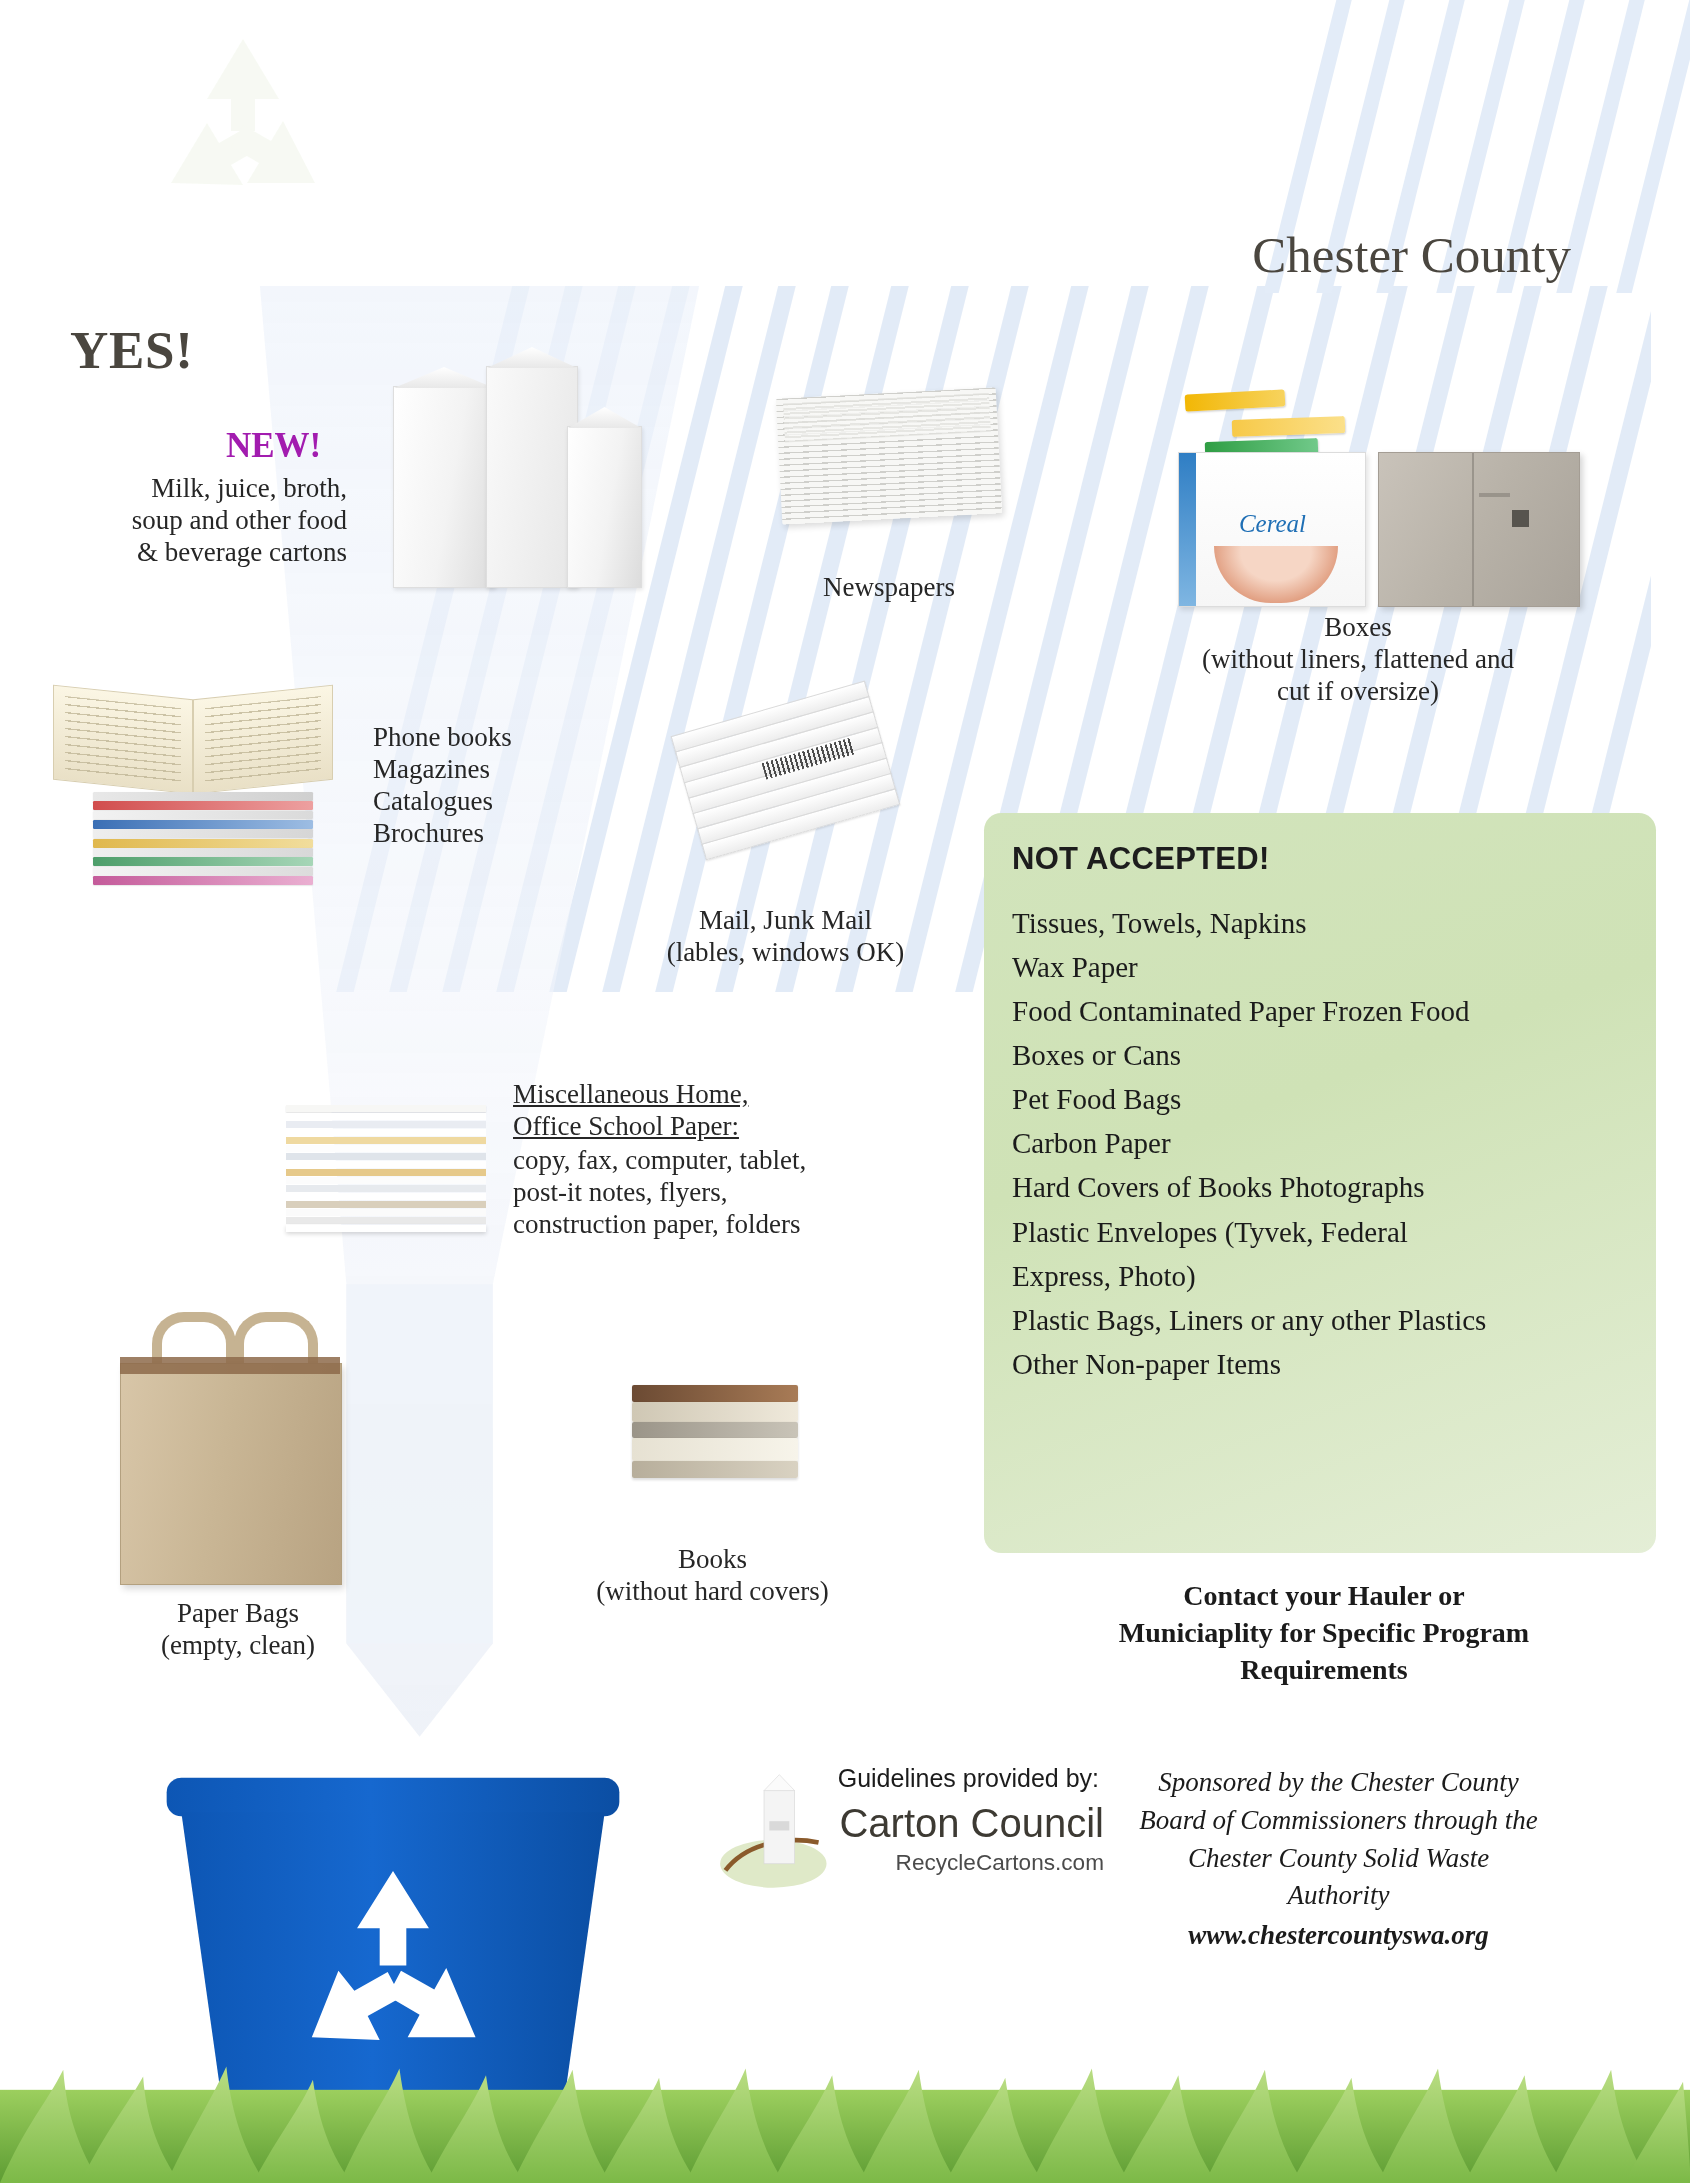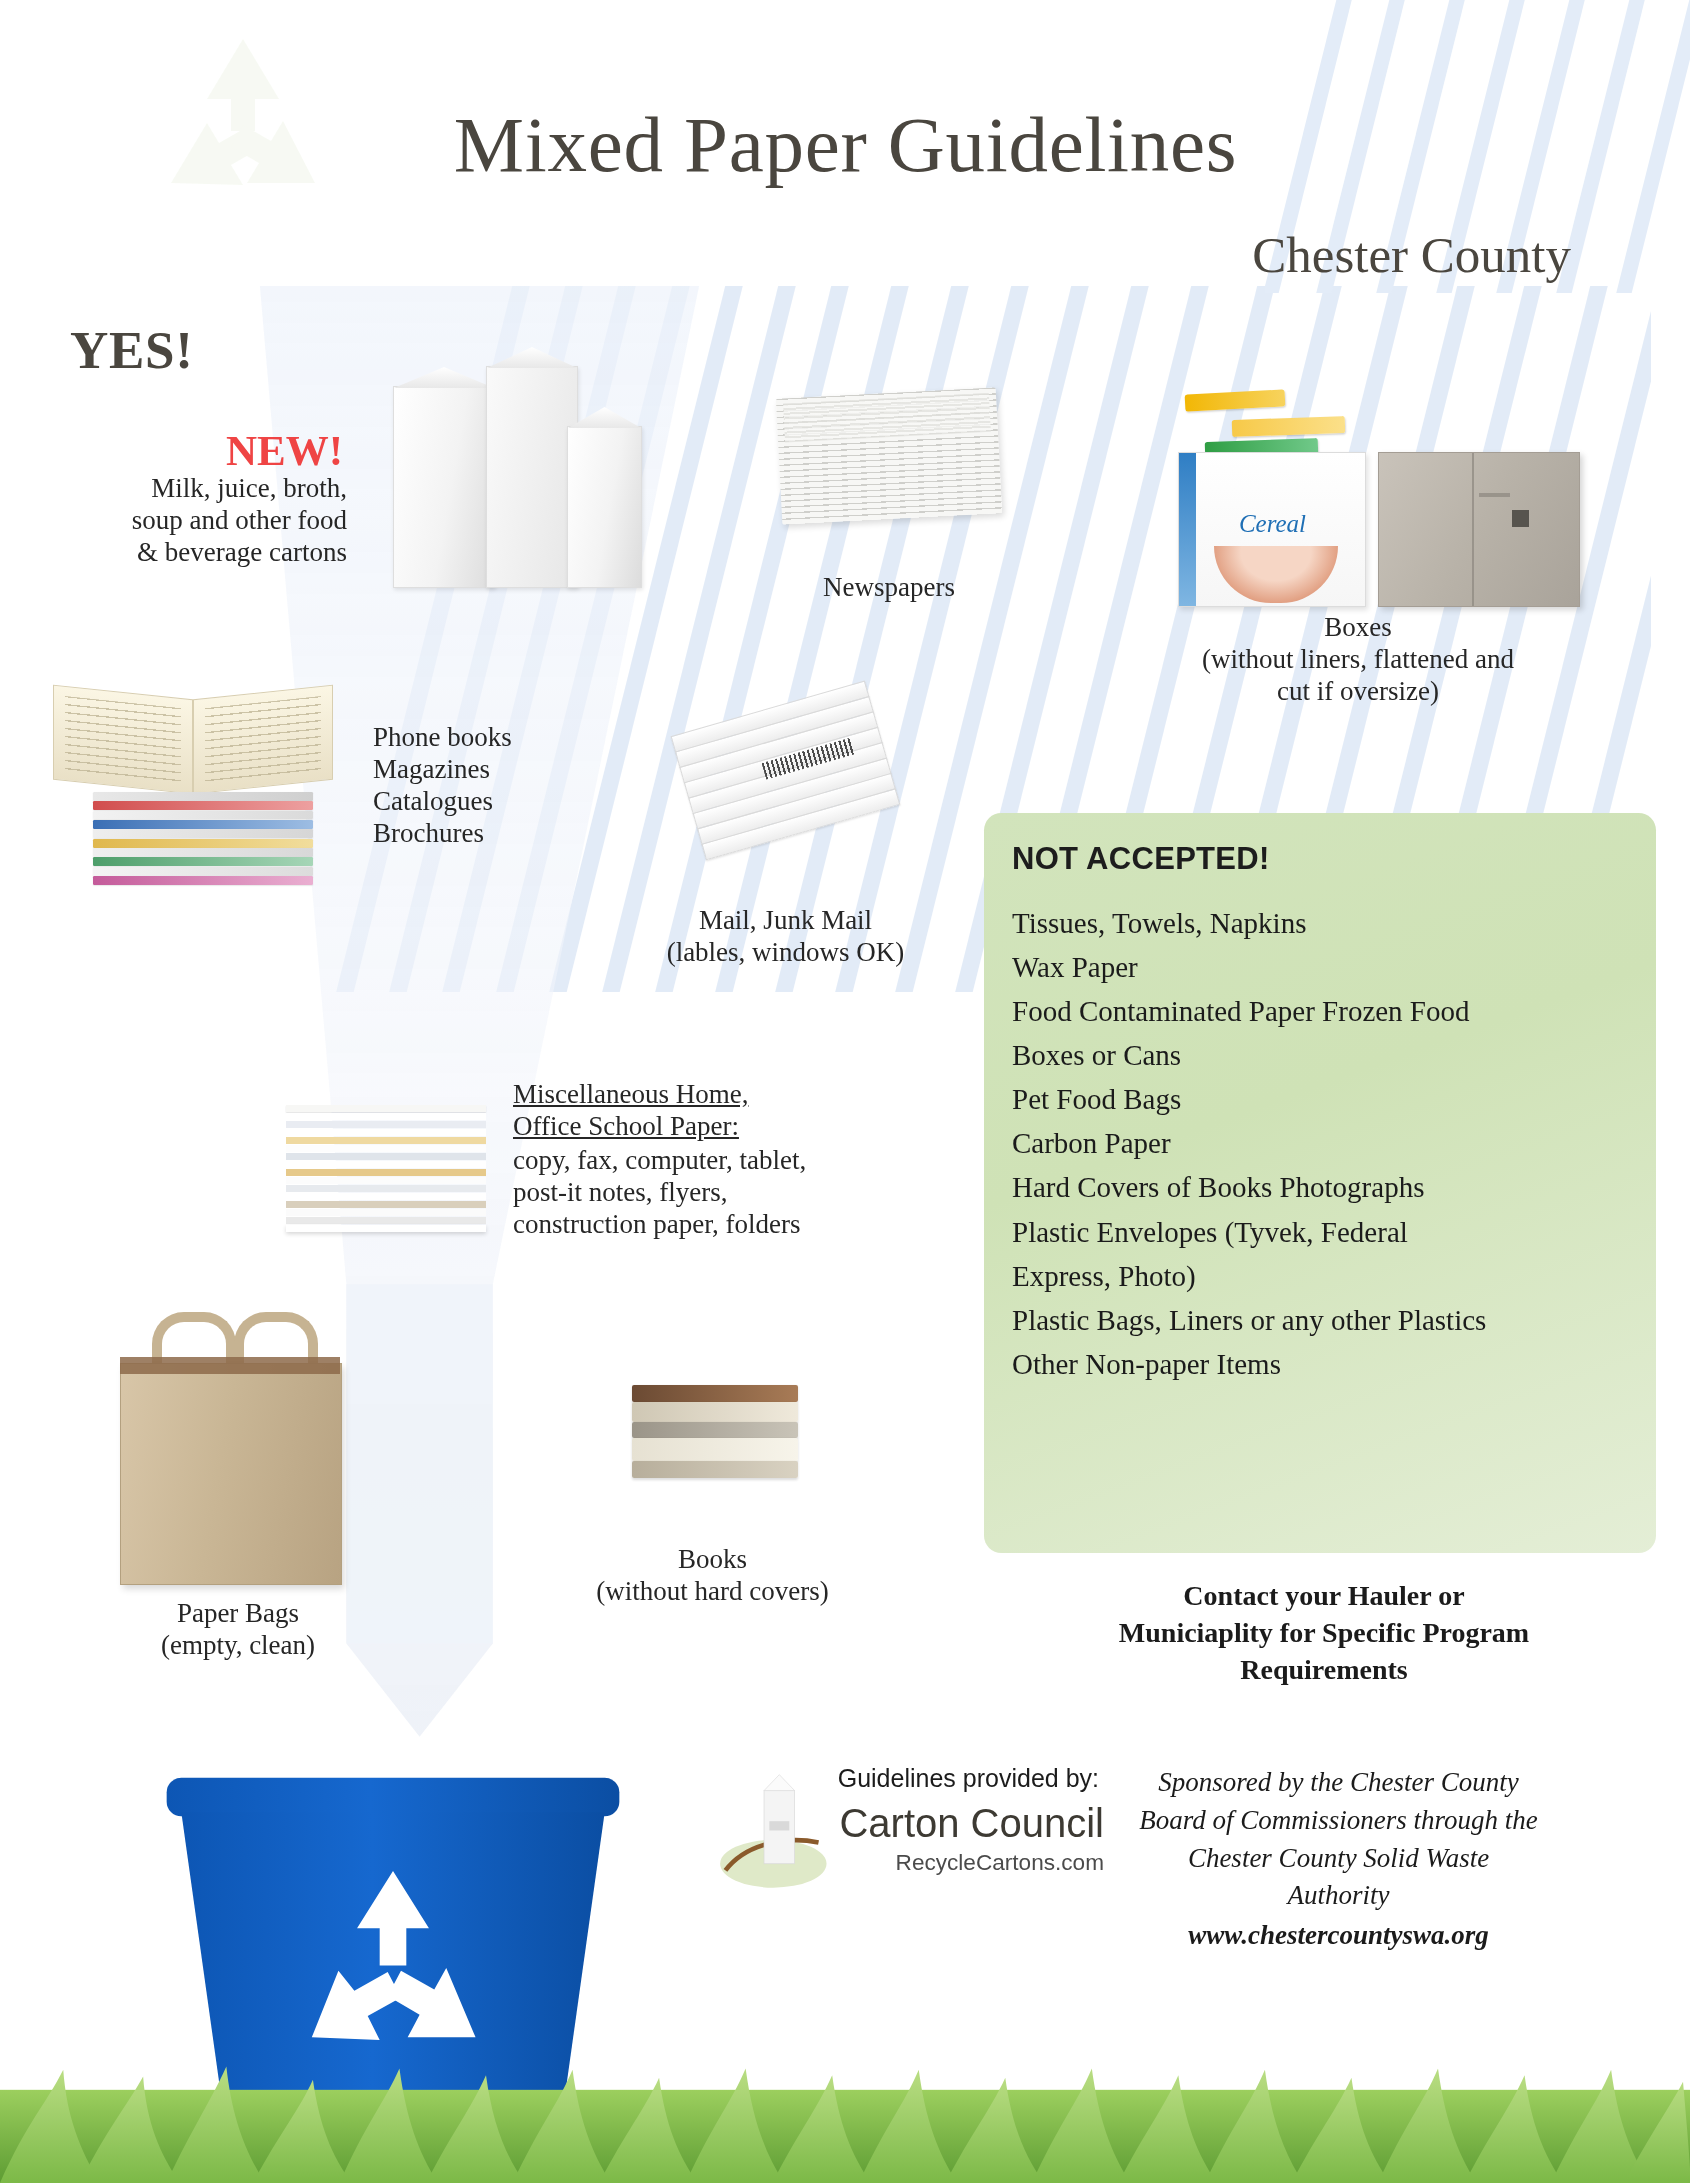--- a/index.html
+++ b/index.html
@@ -113,23 +113,23 @@
     font-size: 27px;
     line-height: 1.18;
     color: #262626;
   }
   .cap.center { text-align: center; }
   .cap.right  { text-align: right; }
   .new-head {
     position: absolute;
     left: 226px;
     top: 426px;
-    font-size: 43px;
+    font-size: 35px;
     font-weight: bold;
-    color: #ef4444;
+    color: #a21caf;
   }
   .u { text-decoration: underline; }
 
   
   .notbox {
     position: absolute;
     left: 984px;
     top: 813px;
     width: 672px;
     height: 740px;
@@ -416,21 +416,20 @@
       <linearGradient id="fg" x1="0" y1="0" x2="0" y2="1">
         <stop offset="0%" stop-color="#eef3fb" stop-opacity=".95"></stop>
         <stop offset="55%" stop-color="#f2f5fb" stop-opacity=".8"></stop>
         <stop offset="100%" stop-color="#e7ecf5" stop-opacity=".9"></stop>
       </linearGradient>
     </defs>
     <path d="M120 0 L780 0 L470 1500 L470 2040 L360 2180 L250 2040 L250 1500 Z" fill="url(#fg)"></path>
     <path d="M250 1500 L470 1500 L470 2040 L250 2040 Z" fill="#eaeff7" opacity=".9"></path>
   </svg>
 
-  <div class="title">Mixed Paper Guidelines</div>
   <div class="subtitle">Chester County</div>
   <div class="yes">YES!</div>
 
   <div class="new-head">NEW!</div>
   <div class="cap right" style="left:67px; top:473px; width:280px; white-space:pre-line;">Milk, juice, broth,
 soup and other food
 &amp; beverage cartons</div>
 
   <div class="art" style="left:373px; top:346px; width:280px; height:280px;">
     <div class="carton" style="left:20px; top:40px; width:100px; height:200px;">

